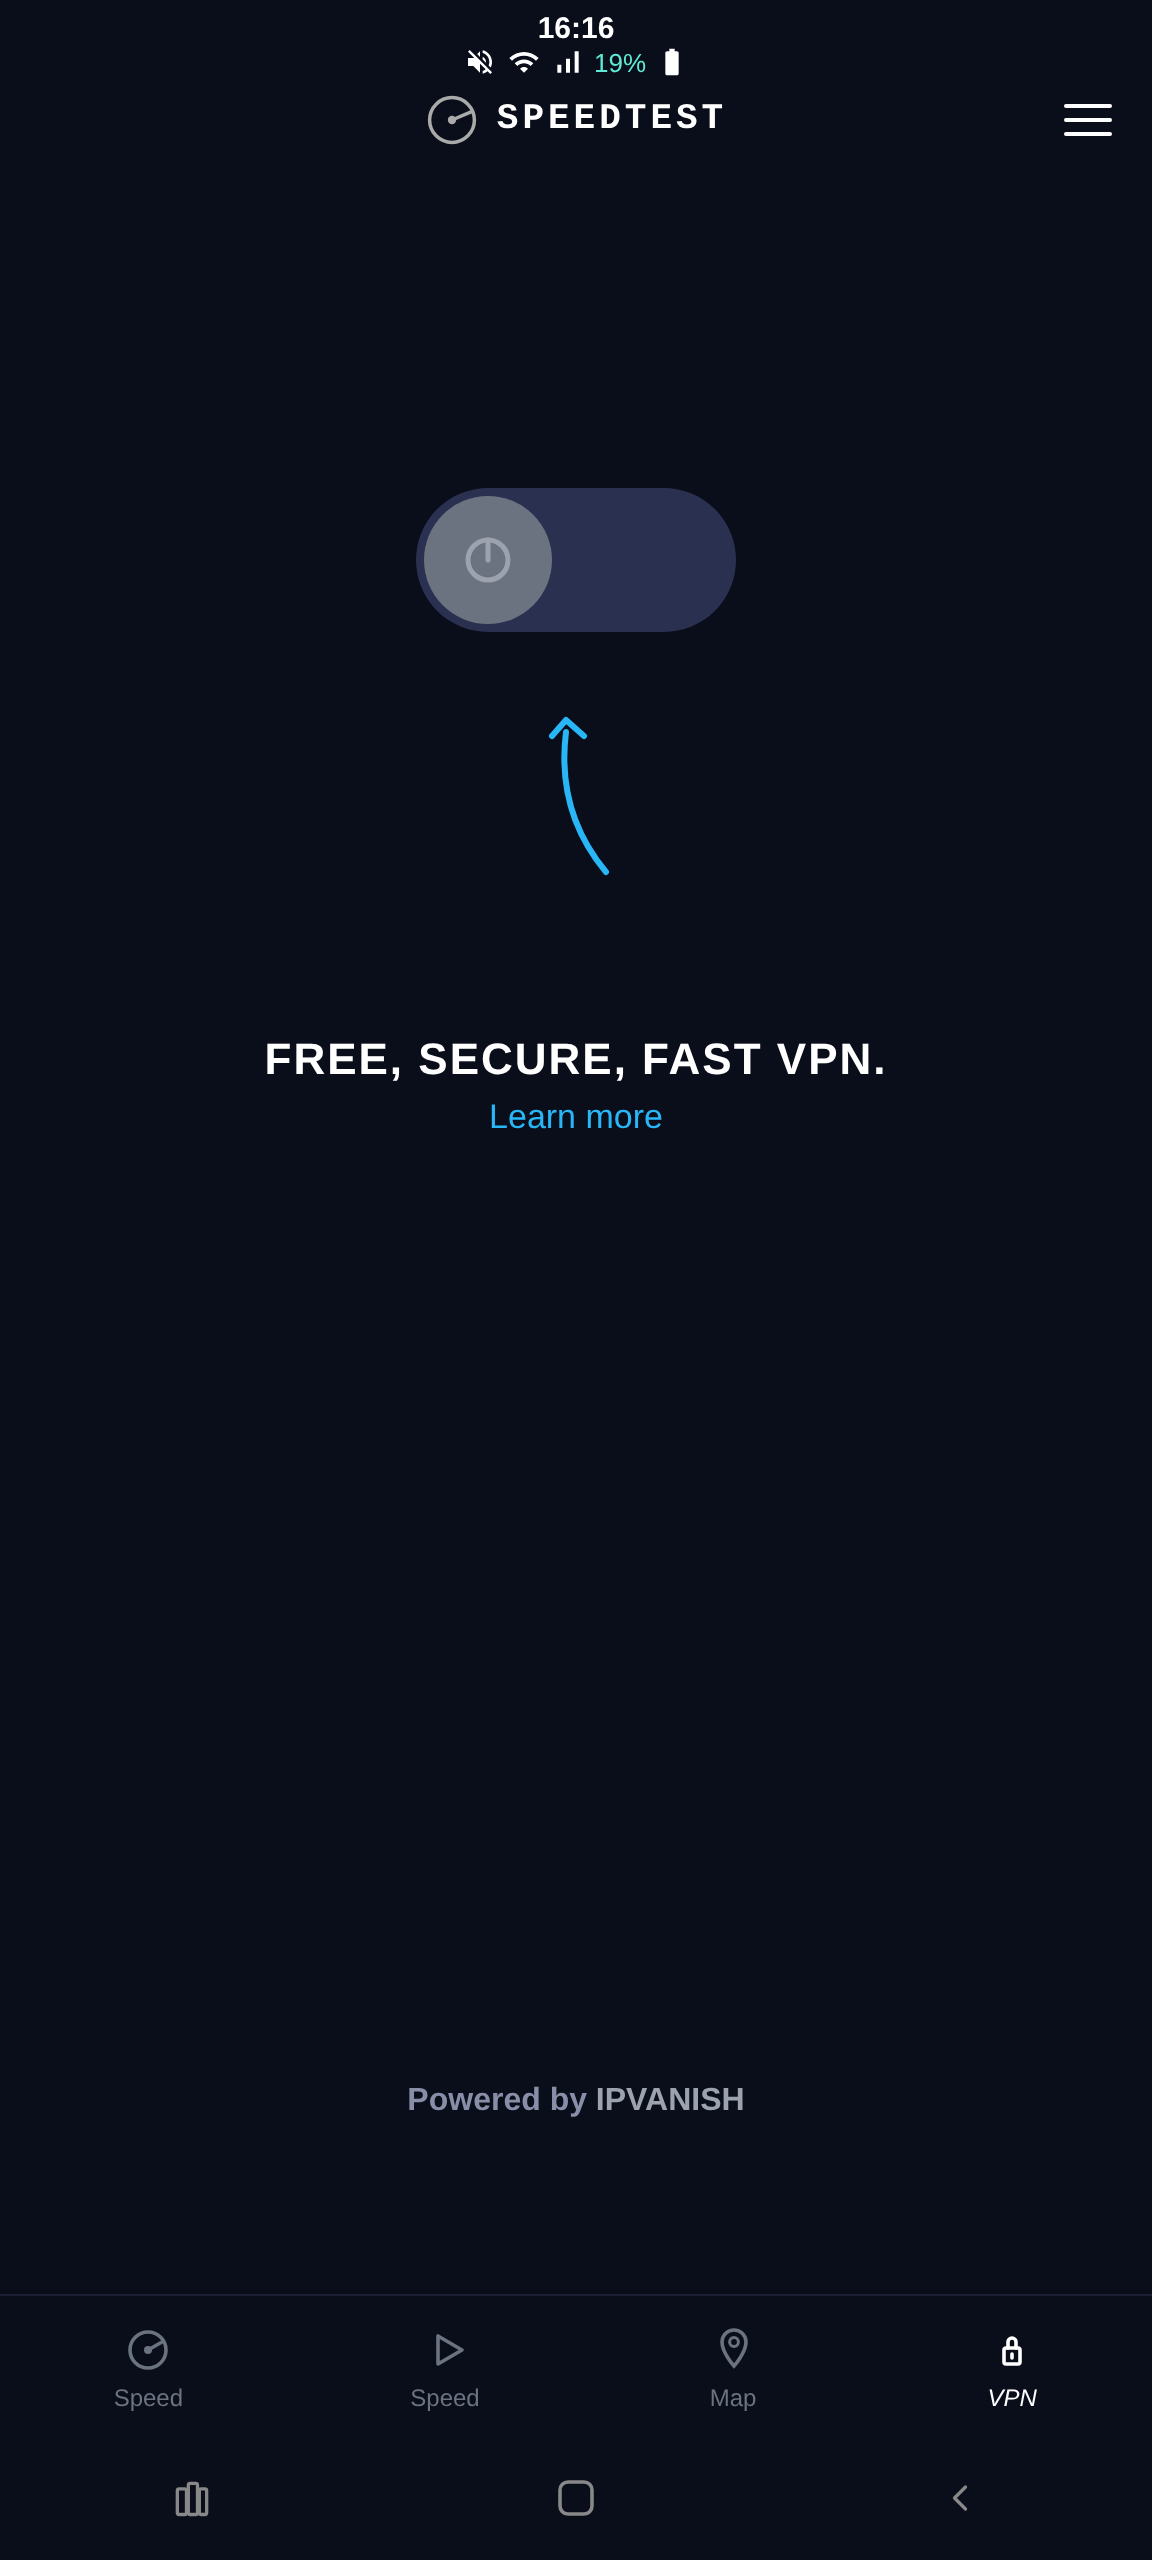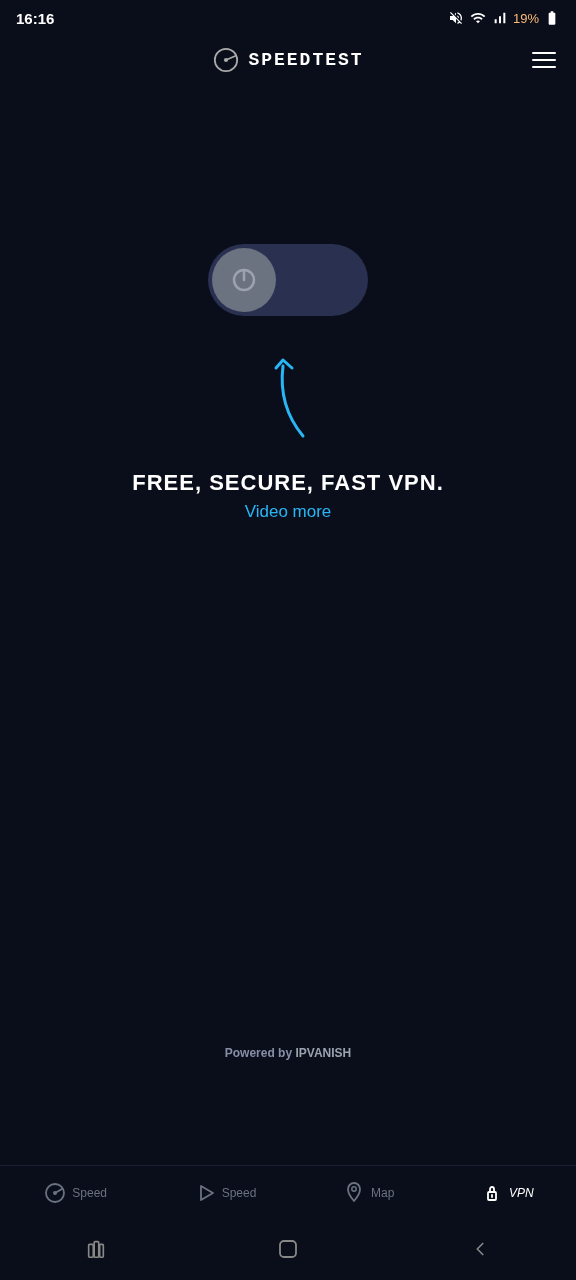--- a/index.html
+++ b/index.html
@@ -15,36 +15,37 @@
       position: relative;
     }
 
     
     .status-bar {
       display: flex;
       justify-content: space-between;
       align-items: center;
       padding: 6px 16px;
       height: 36px;
+      flex-direction: column;
     }
     .status-time {
       font-size: 15px;
       font-weight: 600;
       color: #ffffff;
     }
     .status-icons {
       display: flex;
       align-items: center;
       gap: 5px;
       font-size: 13px;
       color: #ffffff;
     }
     .status-battery {
       font-size: 13px;
-      color: #fdba74;
+      color: #5eead4;
     }
 
     
     .top-nav {
       display: flex;
       justify-content: center;
       align-items: center;
       padding: 10px 20px;
       position: relative;
     }
@@ -128,41 +129,42 @@
     .vpn-text {
       text-align: center;
       margin-bottom: 8px;
     }
     .vpn-headline {
       font-size: 22px;
       font-weight: 800;
       color: #ffffff;
       letter-spacing: 1px;
       margin-bottom: 6px;
+      margin-top: 46px;
     }
     .vpn-subtext {
       font-size: 17px;
       color: #cccccc;
       margin-bottom: 10px;
     }
     .vpn-learn-more {
       font-size: 17px;
       color: #29b6f6;
       cursor: pointer;
       text-decoration: none;
     }
 
     
     .powered-by {
       position: absolute;
       bottom: 220px;
       left: 50%;
       transform: translateX(-50%);
       text-align: left;
-      font-size: 12px;
+      font-size: 16px;
       color: #6b7280;
       white-space: nowrap;
     }
     .powered-by span {
       font-weight: 700;
       color: #888ea8;
     }
 
     
     .bottom-nav {
@@ -171,21 +173,21 @@
       left: 0;
       right: 0;
       display: flex;
       justify-content: space-around;
       align-items: center;
       padding: 10px 0;
       border-top: 1px solid #1a1f35;
     }
     .nav-item {
       display: flex;
-      flex-direction: row;
+      flex-direction: column;
       align-items: center;
       gap: 4px;
       cursor: pointer;
       padding: 4px 12px;
     }
     .nav-item-label {
       font-size: 12px;
       color: #6b7280;
     }
     .nav-item.active .nav-item-label {
@@ -281,21 +283,21 @@
     <svg width="80" height="100" viewBox="0 0 80 100" fill="none">
 
       <path d="M55 90 Q30 60 35 20" stroke="#29b6f6" stroke-width="3" fill="none" stroke-linecap="round"></path>
 
       <path d="M28 22 L35 14 L44 22" stroke="#29b6f6" stroke-width="3" fill="none" stroke-linecap="round" stroke-linejoin="round"></path>
     </svg>
   </div>
 
   <div class="vpn-text">
     <div class="vpn-headline">FREE, SECURE, FAST VPN.</div>
-    <a class="vpn-learn-more" href="#">Video more</a>
+    <a class="vpn-learn-more" href="#">Learn more</a>
   </div>
 
 </div>
 
 <div class="powered-by">
   <span>Powered by </span><span style="font-weight: 700; color: rgb(156, 163, 175);">IPVANISH</span>
 </div>
 
 <div class="bottom-nav">
 

